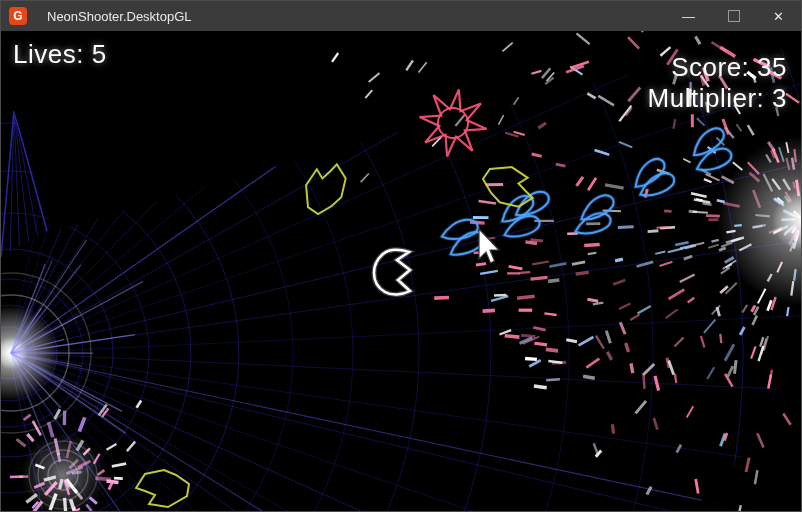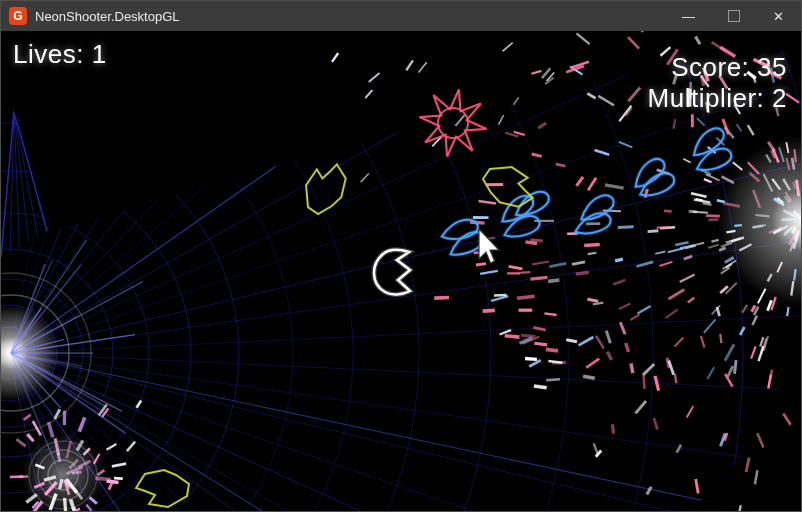--- a/index.html
+++ b/index.html
@@ -1,21 +1,21 @@
 <!DOCTYPE html>
 <html><head>
 <meta charset="utf-8">
 <style>
   html,body{margin:0;padding:0;background:#000;}
   body{width:802px;height:512px;overflow:hidden;font-family:"Liberation Sans",sans-serif;}
   .window{position:relative;width:802px;height:512px;box-sizing:border-box;border:1px solid #4d4d4d;background:#000;}
   .titlebar{position:absolute;top:0;left:0;right:0;height:30px;background:#3b3b3b;display:flex;align-items:center;z-index:30;}
   .app-icon{width:18px;height:18px;margin-left:8px;background:#e64718;border-radius:4px;color:#fff;
             font-weight:bold;font-size:12px;display:flex;align-items:center;justify-content:center;}
-  .title-text{color:#eaeaea;font-size:13px;margin-left:8px;flex:1;white-space:nowrap;}
+  .title-text{color:#eaeaea;font-size:13px;margin-left:20px;flex:1;white-space:nowrap;}
   .win-btn{width:45px;height:30px;display:flex;align-items:center;justify-content:center;color:#e8e8e8;font-size:13px;cursor:default;}
   .max-box{width:10px;height:10px;border:1px solid #9a9a9a;}
   .game-area{position:absolute;top:30px;left:0;right:0;bottom:0;background:#000;overflow:hidden;}
   #scene{position:absolute;top:0;left:0;}
   .hud{position:absolute;color:#ffffff;font-size:26px;letter-spacing:.5px;z-index:20;
        text-shadow:0 0 7px rgba(255,255,255,.55);}
   .hud-lives{left:12px;top:8px;}
   .hud-right{right:14px;top:21px;text-align:right;line-height:31px;}
 </style>
 </head>
@@ -563,20 +563,20 @@
           <circle cx="0" cy="0" r="15" fill="none" stroke="#ff5577" stroke-width="2" opacity="0.9"></circle>
         </g>
         <g transform="translate(396,271) rotate(0)">
           <path d="M 12,-20 C 2,-23 -8,-23 -14,-18 C -20,-13 -23,-6 -23,1 C -23,9 -19,16 -12,20 C -5,24 5,23 13,19 L 1,8 L 13,-2 L 0,-12 Z" fill="none" stroke="#ffffff" stroke-width="5" opacity="0.25"></path>
           <path d="M 12,-20 C 2,-23 -8,-23 -14,-18 C -20,-13 -23,-6 -23,1 C -23,9 -19,16 -12,20 C -5,24 5,23 13,19 L 1,8 L 13,-2 L 0,-12 Z" fill="none" stroke="#ffffff" stroke-width="2.5"></path>
         </g>
         <g transform="translate(478,228)">
           <polygon points="0,0 0,30 7,23 11.5,34 15.5,32 11,21 20,21" fill="#ffffff" stroke="#3a3a3a" stroke-width="1.2"></polygon>
         </g>
       </svg>
-    <div class="hud hud-lives">Lives: 1</div>
+    <div class="hud hud-lives">Lives: 5</div>
     <div class="hud hud-right">
       <div>Score: 35</div>
-      <div>Multiplier: 2</div>
+      <div>Multiplier: 3</div>
     </div>
   </div>
 
 </div>
 
 </body></html>

